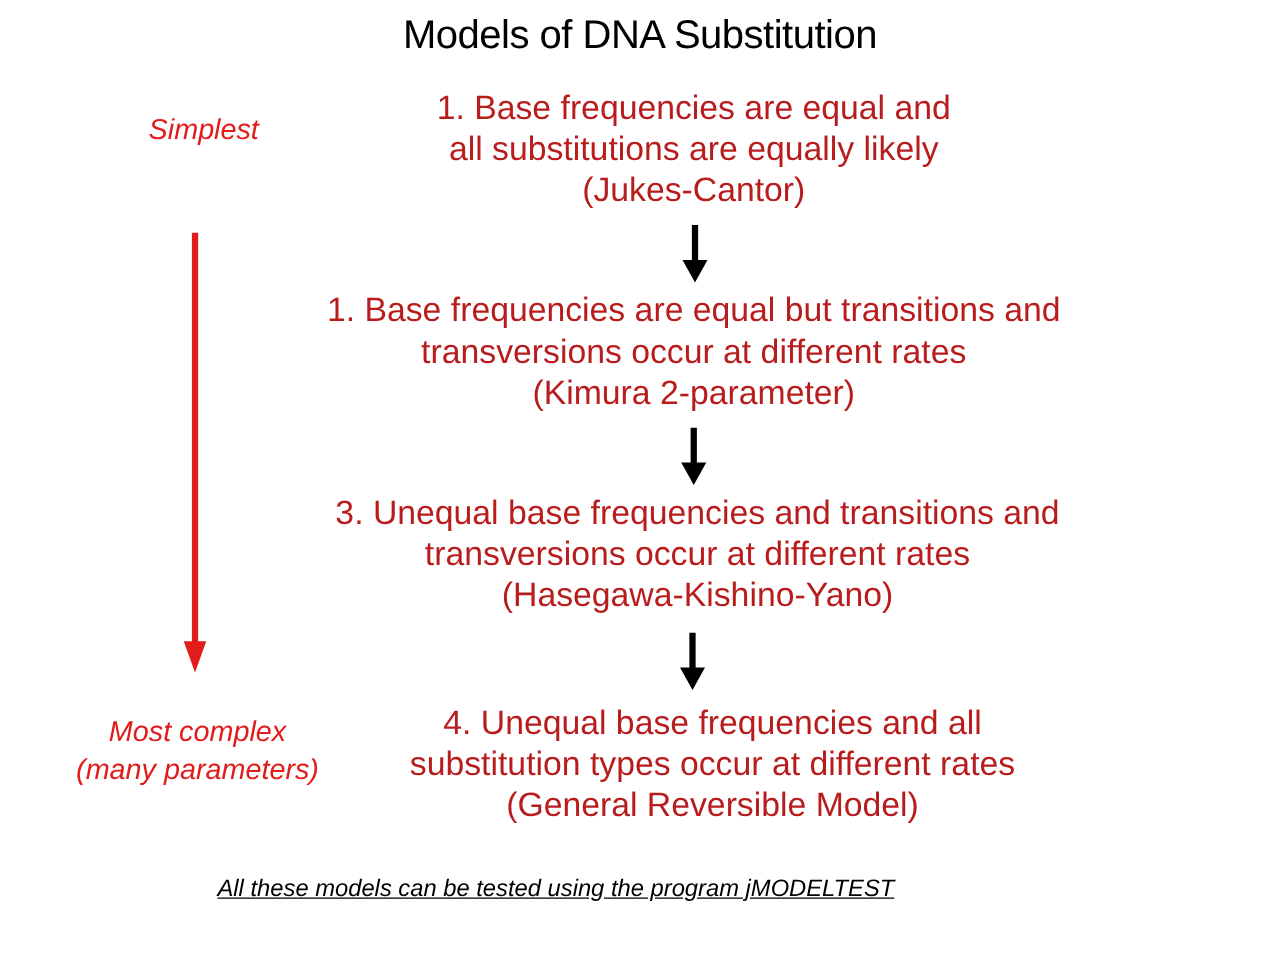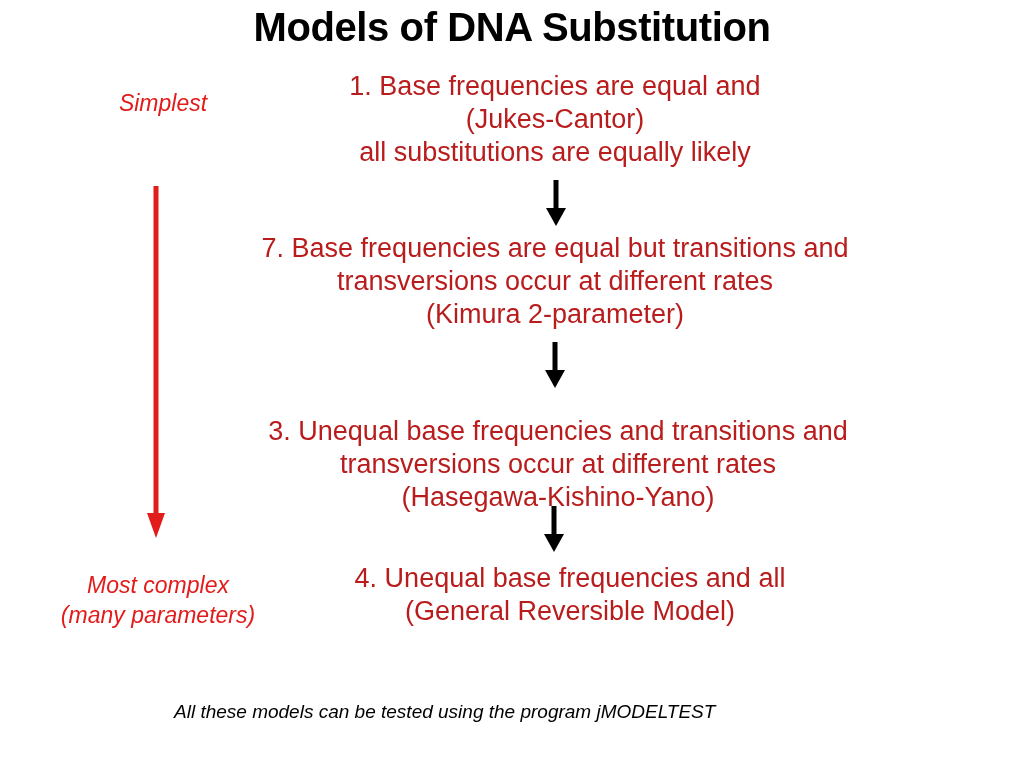--- a/index.html
+++ b/index.html
@@ -25,22 +25,22 @@
   }
 
   
   .slide-title {
     position: absolute;
     top: 4px;
     left: 0;
     width: 1024px;
     text-align: center;
     font-family: "Liberation Sans", sans-serif;
-    font-weight: bold;
-    font-size: 40px;
+    font-weight: normal;
+    font-size: 32px;
     line-height: 46px;
     letter-spacing: -0.4px;
     color: #000000;
     white-space: nowrap;
   }
 
   
   .axis-label {
     position: absolute;
     color: #e21b1b;
@@ -79,21 +79,21 @@
     text-align: center;
     font-size: 27px;
     line-height: 33px;
     color: #b91c1c;
     white-space: nowrap;
   }
   .model-block .line { display: block; }
 
   .model-1 { left: 282px; top: 70px;  width: 546px; }
   .model-2 { left: 196px; top: 232px; width: 718px; }
-  .model-3 { left: 202px; top: 394px; width: 712px; margin-top: 21px; }
+  .model-3 { left: 202px; top: 394px; width: 712px; }
   .model-4 { left: 270px; top: 562px; width: 600px; }
 
   
   .down-arrow {
     position: absolute;
     width: 34px;
     height: 48px;
     pointer-events: none;
   }
   .arrow-1 { left: 539px; top: 180px; }
@@ -105,20 +105,21 @@
     position: absolute;
     left: 174px;
     top: 698px;
     width: 720px;
     font-style: italic;
     font-size: 19px;
     line-height: 27px;
     color: #000000;
     text-align: left;
     white-space: nowrap;
+    text-decoration: underline;
   }
   .footer-note .line { display: block; }
 </style>
 </head>
 <body>
 
 <div class="slide">
 
   <div class="slide-title">Models of DNA Substitution</div>
 
@@ -131,31 +132,31 @@
     <polygon points="36,352 27,327 45,327" fill="#e21b1b"></polygon>
   </svg>
 
   <div class="axis-label bottom">
     <span class="l1">Most complex</span>
     <span class="l2">(many parameters)</span>
   </div>
 
   <div class="model-block model-1">
     <span class="line">1. Base frequencies are equal and</span>
+    <span class="line">all substitutions are equally likely</span>
     <span class="line">(Jukes-Cantor)</span>
-    <span class="line">all substitutions are equally likely</span>
   </div>
 
   <svg class="down-arrow arrow-1" viewBox="0 0 34 48">
     <line x1="17" y1="0" x2="17" y2="32" stroke="#000000" stroke-width="5"></line>
     <polygon points="17,46 7,28 27,28" fill="#000000"></polygon>
   </svg>
 
   <div class="model-block model-2">
-    <span class="line">7. Base frequencies are equal but transitions and</span>
+    <span class="line">1. Base frequencies are equal but transitions and</span>
     <span class="line">transversions occur at different rates</span>
     <span class="line">(Kimura 2-parameter)</span>
   </div>
 
   <svg class="down-arrow arrow-2" viewBox="0 0 34 48">
     <line x1="17" y1="0" x2="17" y2="32" stroke="#000000" stroke-width="5"></line>
     <polygon points="17,46 7,28 27,28" fill="#000000"></polygon>
   </svg>
 
   <div class="model-block model-3">
@@ -164,20 +165,21 @@
     <span class="line">(Hasegawa-Kishino-Yano)</span>
   </div>
 
   <svg class="down-arrow arrow-3" viewBox="0 0 34 48">
     <line x1="17" y1="0" x2="17" y2="32" stroke="#000000" stroke-width="5"></line>
     <polygon points="17,46 7,28 27,28" fill="#000000"></polygon>
   </svg>
 
   <div class="model-block model-4">
     <span class="line">4. Unequal base frequencies and all</span>
+    <span class="line">substitution types occur at different rates</span>
     <span class="line">(General Reversible Model)</span>
   </div>
 
   <div class="footer-note">
     <span class="line">All these models can be tested using the program jMODELTEST</span>
   </div>
 
 </div>
 
 </body></html>

